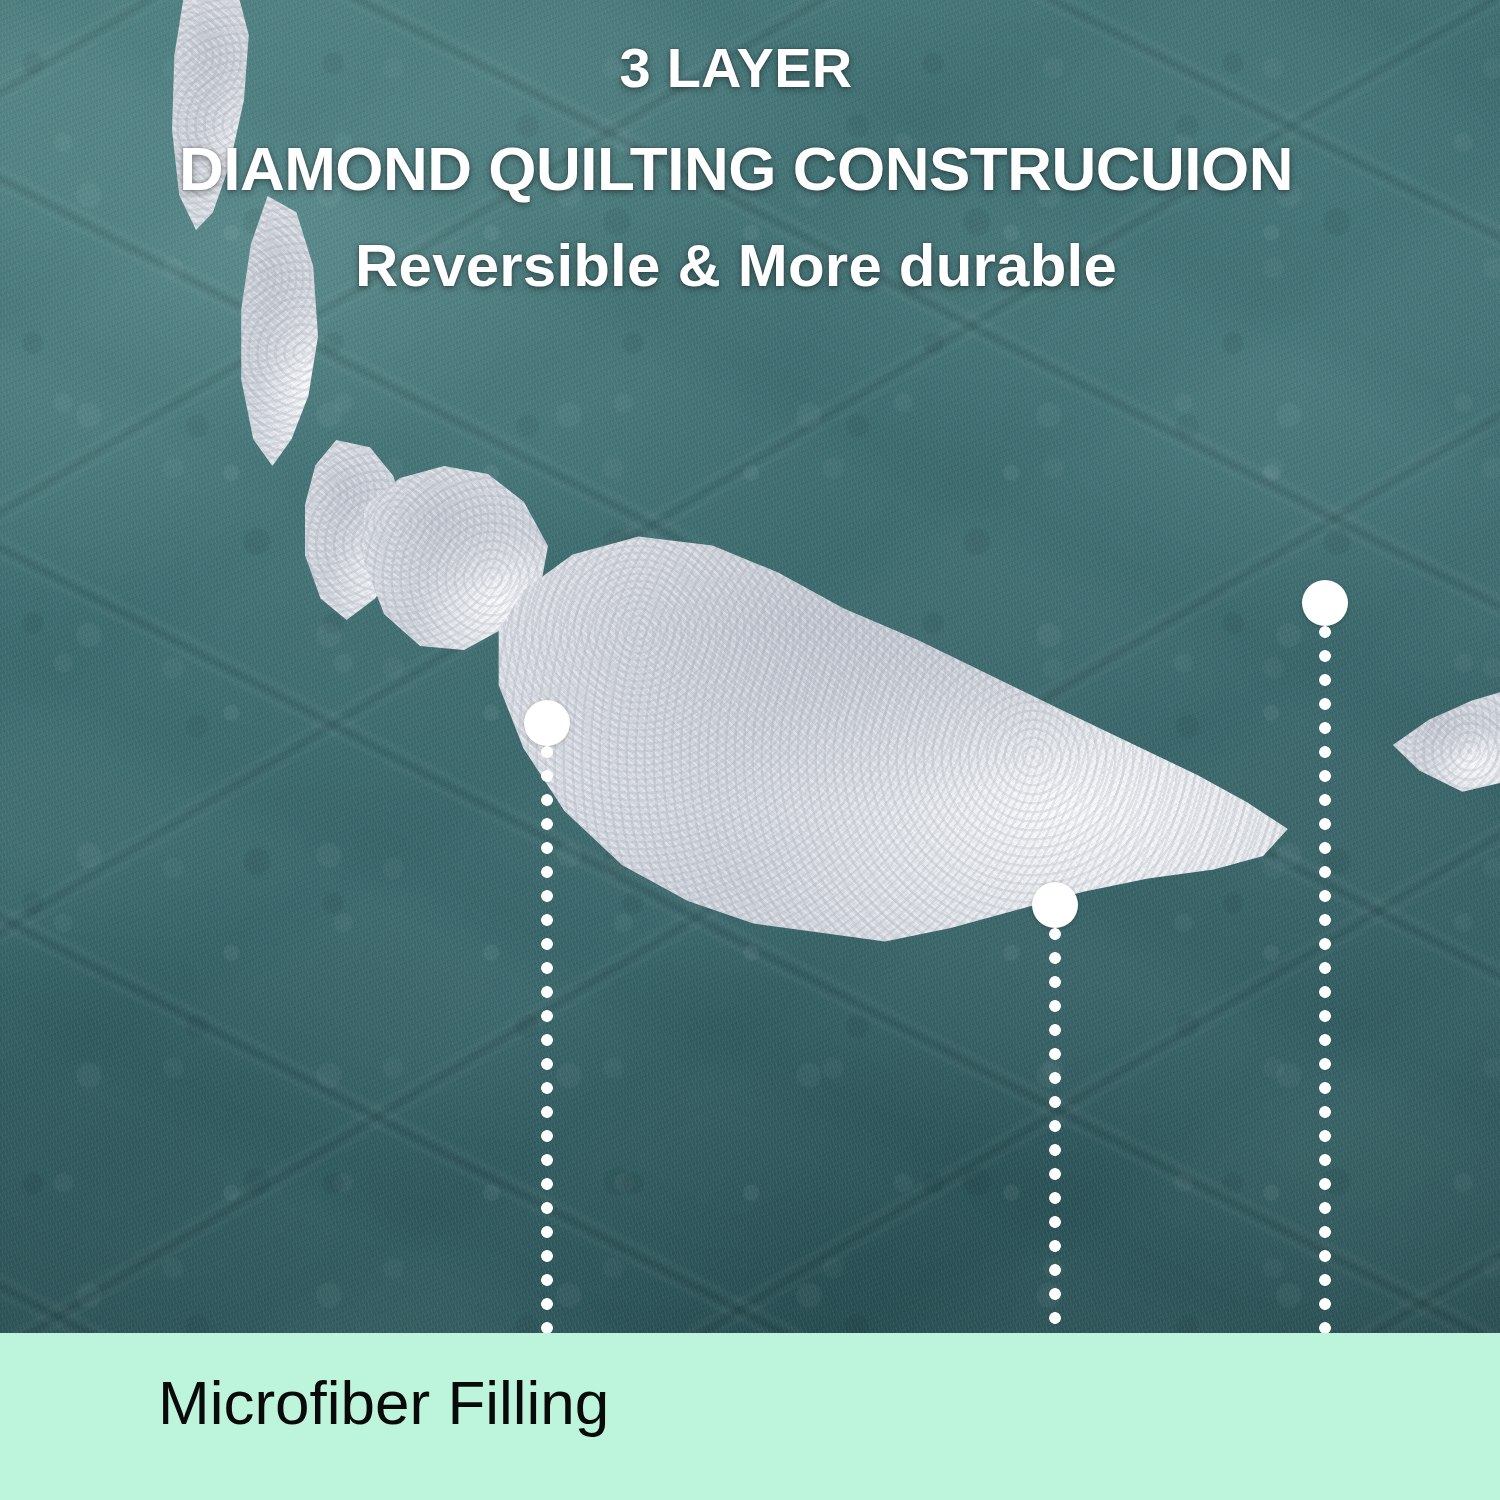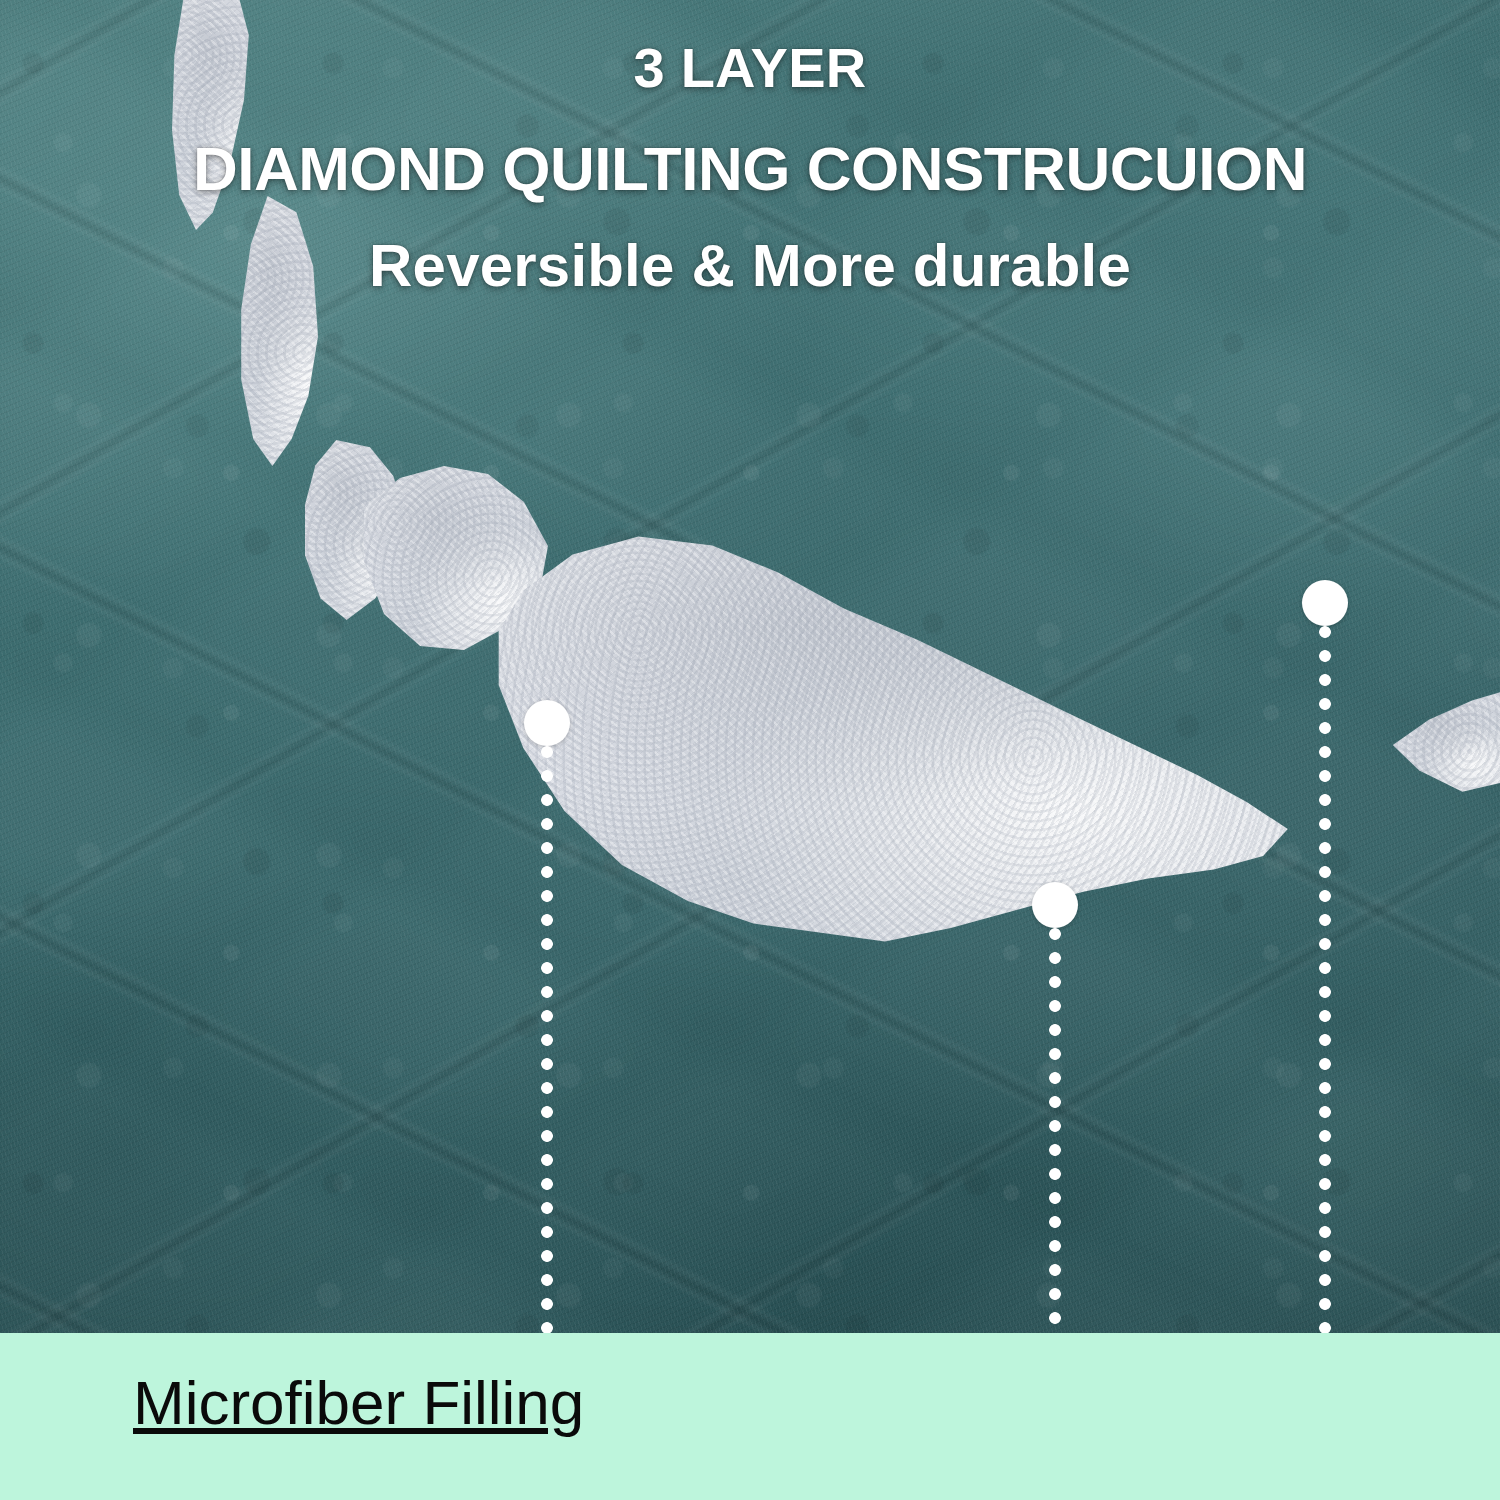--- a/index.html
+++ b/index.html
@@ -160,21 +160,20 @@
   .headline {
     position: absolute;
     left: 0;
     width: 1472px;
     text-align: center;
     color: #ffffff;
     text-shadow: 0 2px 7px rgba(0,0,0,.42), 0 0 2px rgba(0,0,0,.35);
     white-space: nowrap;
     line-height: 1;
     letter-spacing: .2px;
-    padding-left: 14px;
   }
   #headline-line1 { top: 40px;  font-size: 56px; font-weight: 700; }
   #headline-line2 { top: 138px; font-size: 62px; font-weight: 700; letter-spacing: -.5px; }
   #headline-line3 { top: 236px; font-size: 60px; font-weight: 700; }
 
   
   .callout { position: absolute; }
   .callout .dot-head {
     position: absolute;
     left: 0;
@@ -213,21 +212,21 @@
   }
   .caption-label {
     position: absolute;
     top: 36px;
     font-size: 62px;
     font-weight: 400;
     color: #0a0a0a;
     white-space: nowrap;
     line-height: 1.1;
   }
-  #caption-filling { left: 133px; text-decoration: underline; }
+  #caption-filling { left: 158px; }
   #caption-fabric  { left: 926px; }
 </style>
 </head>
 <body>
 
 <div id="infographic">
 
   <div class="photo">
     <div class="puff"></div>
     <div class="quilt"></div>

